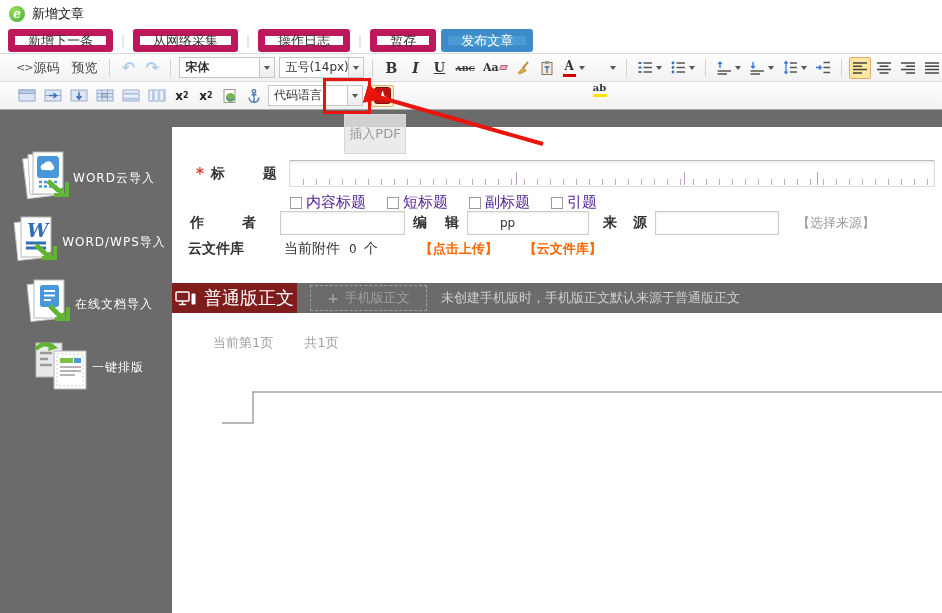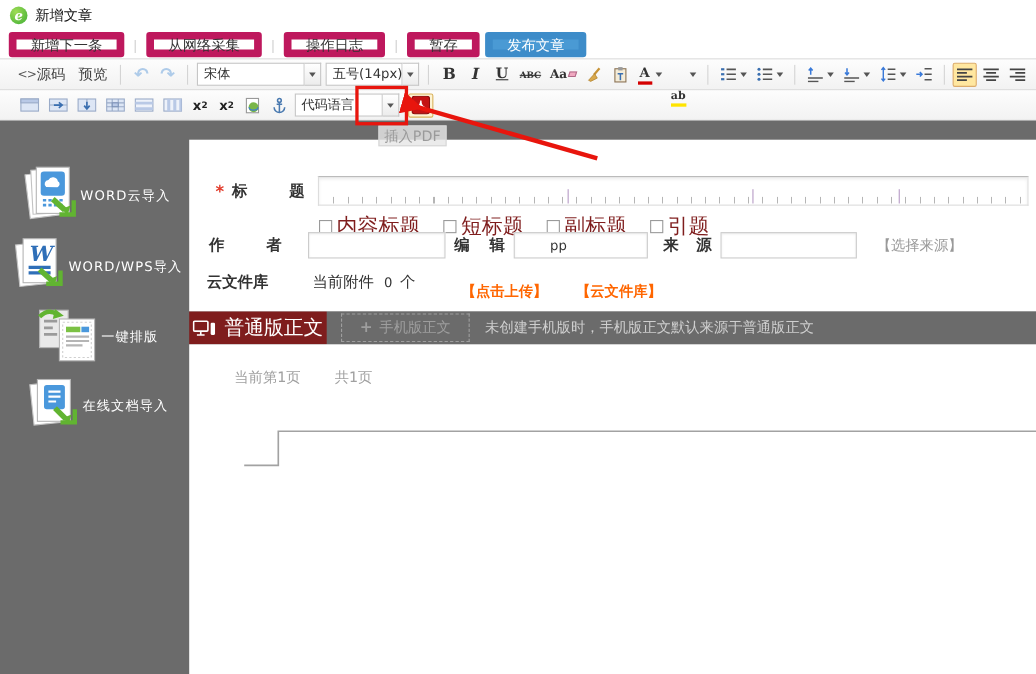--- a/index.html
+++ b/index.html
@@ -55,21 +55,21 @@
   .stack .bar-red { width:13px; height:3px; background:#d40000; margin-top:1px; }
   .stack .ab-glyph { font:bold 10px "DejaVu Serif",serif;margin-top:44px; }
   .stack .bar-yel { width:14px; height:3px; background:#ffe400; margin-top:1px; }
   .supsub { font-size:12px; font-weight:bold; color:#222; }
   .supsub sup, .supsub sub { font-size:8px; }
 
   
   .anno-box { position:absolute; left:323px; top:78px; width:48px; height:36px;
               border:3px solid #e8150d; z-index:60; pointer-events:none; }
   .anno-arrow { position:absolute; left:355px; top:84px; z-index:60; pointer-events:none; }
-  .pdf-tip { position:absolute; left:344px; top:114px; width:62px; height:19px; z-index:55;
+  .pdf-tip { position:absolute; left:344px; top:114px; width:62px; height:40px; z-index:55;
              background:rgba(230,230,230,0.82); border:1px solid #d6d6d6; color:#9a9a9a;
              font-size:13px; display:flex; align-items:center; justify-content:center; }
 
   
   #main { position:absolute; top:110px; left:0; right:0; bottom:0; background:#6b6b6b; }
   #sidebar { position:absolute; left:0; top:0; bottom:0; width:172px;
              display:flex; flex-direction:column; align-items:center; padding-top:40px; }
   .side-item { display:flex; flex-direction:row; align-items:center; margin-bottom:13px; cursor:pointer; }
   .side-label { color:#fff; font-size:12px; margin-top:5px; letter-spacing:1px; }
 
@@ -83,30 +83,30 @@
   .title-wrap { flex:1; position:relative; height:27px; margin-left:12px; }
   .title-input { width:100%; height:27px; border:1px solid #ddd; border-top-color:#bbb;
                  box-shadow:inset 0 2px 3px rgba(0,0,0,.08); font-size:13px; padding:0 5px; outline:none; }
   .ticks { position:absolute; left:2px; right:2px; bottom:2px; height:6px; pointer-events:none;
            background:repeating-linear-gradient(to right, transparent 0 12px, #b5b5b5 12px 13px); }
   .majortick { position:absolute; bottom:2px; width:1px; height:13px; background:#b79bc6; pointer-events:none; }
 
   .row-checks { position:absolute; top:66px; left:118px; display:flex; align-items:center; gap:21px; }
   .cb { display:flex; align-items:center; gap:4px; cursor:pointer; }
   .cbbox { width:12px; height:12px; border:1px solid #9a9a9a; background:#fff; display:inline-block; }
-  .cblabel { color:#7f1d1d; font-size:19px; }
+  .cblabel { color:#4c1d95; font-size:15px; }
 
   .row-author { position:absolute; top:84px; left:18px; display:flex; align-items:center; }
   .txt { height:24px; border:1px solid #ccc; box-shadow:inset 0 1px 2px rgba(0,0,0,.08);
          font-size:12px; padding:0 4px; color:#333; outline:none; font-family:inherit; }
   .choose-src { color:#999; font-size:13px; margin-left:18px; cursor:pointer; }
 
   .row-attach { position:absolute; top:113px; left:16px; display:flex; align-items:center; font-size:14px; }
   .attach-label { font-weight:bold; }
-  .olink { color:#f60; font-weight:bold; font-size:13px; cursor:pointer;margin-top:16px; }
+  .olink { color:#f60; font-weight:bold; font-size:13px; cursor:pointer; }
 
   #tab-strip { height:30px; display:flex; align-items:center; }
   .tab-normal { width:125px; height:30px; background:#7f1d1d; color:#fff; display:flex;
                 align-items:center; justify-content:center; gap:8px; font-size:18px; cursor:pointer; }
   .tab-mobile { width:117px; height:26px; margin-left:13px; border:1px dashed #9e9e9e; color:#9e9e9e;
                 display:flex; align-items:center; justify-content:center; gap:6px; font-size:13px; cursor:pointer; }
   .tab-mobile .plus { font-weight:bold; font-size:14px; }
   .tab-hint { margin-left:14px; color:#cfcfcf; font-size:13px; }
 
   #editor-area { background:#fff; flex:1; position:relative; }
@@ -136,21 +136,21 @@
   <span class="tbtn tb-text">
     <i class="code-glyph">&lt;&gt;</i>
     <span>源码</span>
   </span>
   <span class="tbtn tb-text">预览</span>
   <span class="tsep"></span>
   <span class="tbtn undo">↶</span>
   <span class="tbtn undo">↷</span>
   <span class="tsep"></span>
   <span class="selectwrap">
-    <span class="selectbox" style="width:98px;">宋体</span>
+    <span class="selectbox" style="width:81px;font-weight:bold;">宋体</span>
     <span class="caretbtn">
         <i class="tri"></i>
       </span>
   </span>
   <span class="selectwrap">
     <span class="selectbox" style="width:70px;">五号(14px)</span>
     <span class="caretbtn">
         <i class="tri"></i>
       </span>
   </span>
@@ -375,45 +375,45 @@
         <rect x="15" y="2" width="30" height="40" fill="#fff" stroke="#b5b5b5"></rect>
         <text x="21" y="22" font-size="19" font-weight="bold" font-style="italic" fill="#2f6fb8" font-family="'DejaVu Serif',serif">W</text>
         <path d="M20 28 h20 M20 33 h20" stroke="#2f6fb8" stroke-width="3"></path>
         <path d="M30 30 L41 40" stroke="#61b431" stroke-width="5"></path>
         <polygon points="39,43 47,43 42,35" fill="#61b431" transform="rotate(48 43 40)"></polygon>
         <path d="M49 31 v12 h-13" fill="none" stroke="#61b431" stroke-width="4"></path>
       </svg>
       <span class="side-label">WORD/WPS导入</span>
     </div>
     <div class="side-item">
+      <svg width="56" height="48" viewBox="0 0 56 48">
+        <rect x="10" y="5" width="30" height="37" fill="#fff" stroke="#c2c2c2" transform="rotate(-6 25 24)"></rect>
+        <rect x="15" y="2" width="30" height="38" fill="#fff" stroke="#b5b5b5"></rect>
+        <rect x="21" y="7" width="19" height="22" rx="2.5" fill="#4a98dc"></rect>
+        <path d="M25 13 h11 M25 17.5 h11 M25 22 h7" stroke="#fff" stroke-width="2"></path>
+        <path d="M31 28 L41 38" stroke="#61b431" stroke-width="5"></path>
+        <polygon points="39,41 47,41 42,33" fill="#61b431" transform="rotate(48 43 38)"></polygon>
+        <path d="M49 29 v12 h-13" fill="none" stroke="#61b431" stroke-width="4"></path>
+      </svg>
+      <span class="side-label">在线文档导入</span>
+    </div>
+    <div class="side-item">
       <svg width="64" height="52" viewBox="0 0 64 52">
         <rect x="8" y="4" width="26" height="34" fill="#e9e9e9" stroke="#b5b5b5"></rect>
         <path d="M12 14 h12 M12 20 h8 M12 26 h12" stroke="#9a9a9a" stroke-width="2.5"></path>
         <path d="M8 10 q8 -8 16 -2" fill="none" stroke="#61b431" stroke-width="4"></path>
         <polygon points="22,3 30,9 20,12" fill="#61b431"></polygon>
         <rect x="26" y="12" width="32" height="38" fill="#fff" stroke="#b5b5b5"></rect>
         <rect x="29" y="15" width="26" height="32" fill="none" stroke="#cfcfcf" stroke-dasharray="2 2"></rect>
         <rect x="32" y="19" width="13" height="5" fill="#7bc144"></rect>
         <rect x="46" y="19" width="7" height="5" fill="#4a98dc"></rect>
         <path d="M32 28 h21 M32 32 h21 M32 36 h15" stroke="#b5b5b5" stroke-width="2"></path>
       </svg>
       <span class="side-label">一键排版</span>
     </div>
-    <div class="side-item">
-      <svg width="56" height="48" viewBox="0 0 56 48">
-        <rect x="10" y="5" width="30" height="37" fill="#fff" stroke="#c2c2c2" transform="rotate(-6 25 24)"></rect>
-        <rect x="15" y="2" width="30" height="38" fill="#fff" stroke="#b5b5b5"></rect>
-        <rect x="21" y="7" width="19" height="22" rx="2.5" fill="#4a98dc"></rect>
-        <path d="M25 13 h11 M25 17.5 h11 M25 22 h7" stroke="#fff" stroke-width="2"></path>
-        <path d="M31 28 L41 38" stroke="#61b431" stroke-width="5"></path>
-        <polygon points="39,41 47,41 42,33" fill="#61b431" transform="rotate(48 43 38)"></polygon>
-        <path d="M49 29 v12 h-13" fill="none" stroke="#61b431" stroke-width="4"></path>
-      </svg>
-      <span class="side-label">在线文档导入</span>
-    </div>
   </div>
 
   <div id="panel">
     <div id="form-area">
 
       <div class="row-title">
         <span class="req">*</span>
         <span class="jlabel w66">
           <b>标</b>
             <b>题</b>

